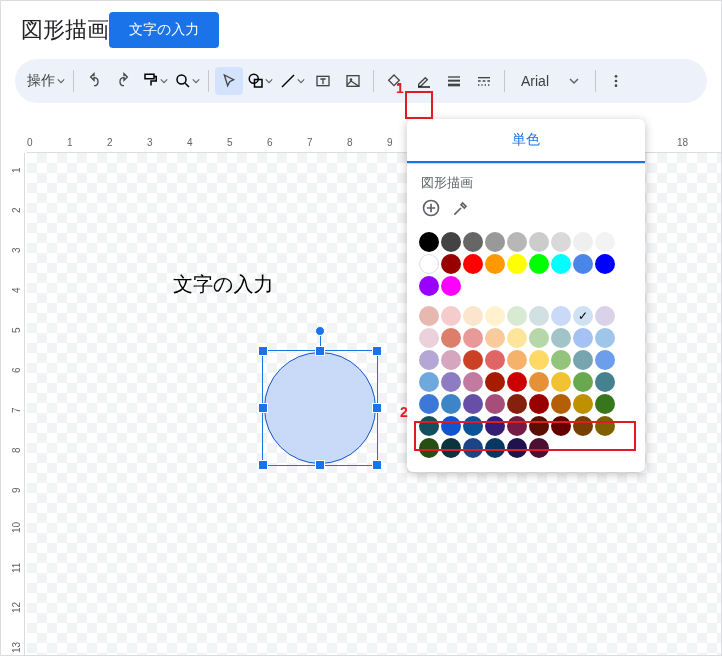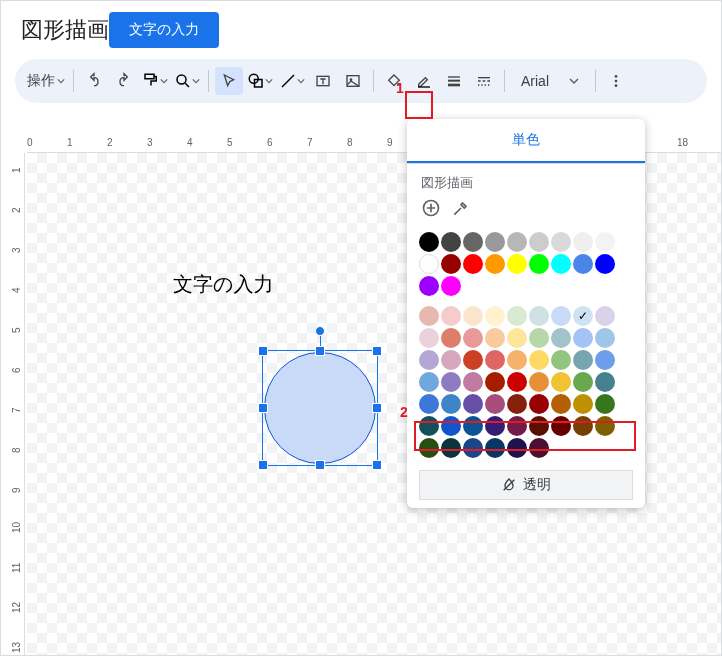--- a/index.html
+++ b/index.html
@@ -321,22 +321,15 @@
         <div class="sw" style="background: rgb(102, 0, 0);"></div>
         <div class="sw" style="background: rgb(120, 63, 4);"></div>
         <div class="sw" style="background: rgb(127, 96, 0);"></div>
         <div class="sw" style="background: rgb(39, 78, 19);"></div>
         <div class="sw" style="background: rgb(12, 52, 61);"></div>
         <div class="sw" style="background: rgb(28, 69, 135);"></div>
         <div class="sw" style="background: rgb(7, 55, 99);"></div>
         <div class="sw" style="background: rgb(32, 18, 77);"></div>
         <div class="sw" style="background: rgb(76, 17, 48);"></div>
       </div>
-    <div class="transparent-btn">
-      <svg viewBox="0 0 24 24" width="16" height="16">
-          <path d="M12 3c4 4 6 7 6 10a6 6 0 11-12 0c0-3 2-6 6-10z" fill="none" stroke="#3c4043" stroke-width="2"></path>
-          <path d="M4 20L20 4" stroke="#3c4043" stroke-width="2"></path>
-        </svg>
-      <span>透明</span>
-    </div>
   </div>
 
 </div>
 
 </body></html>

